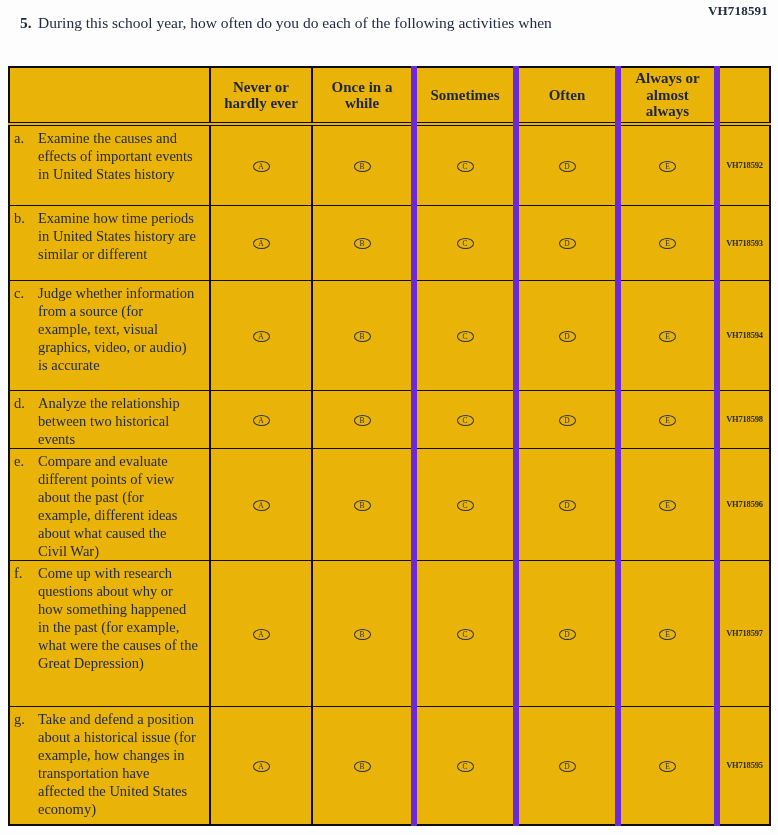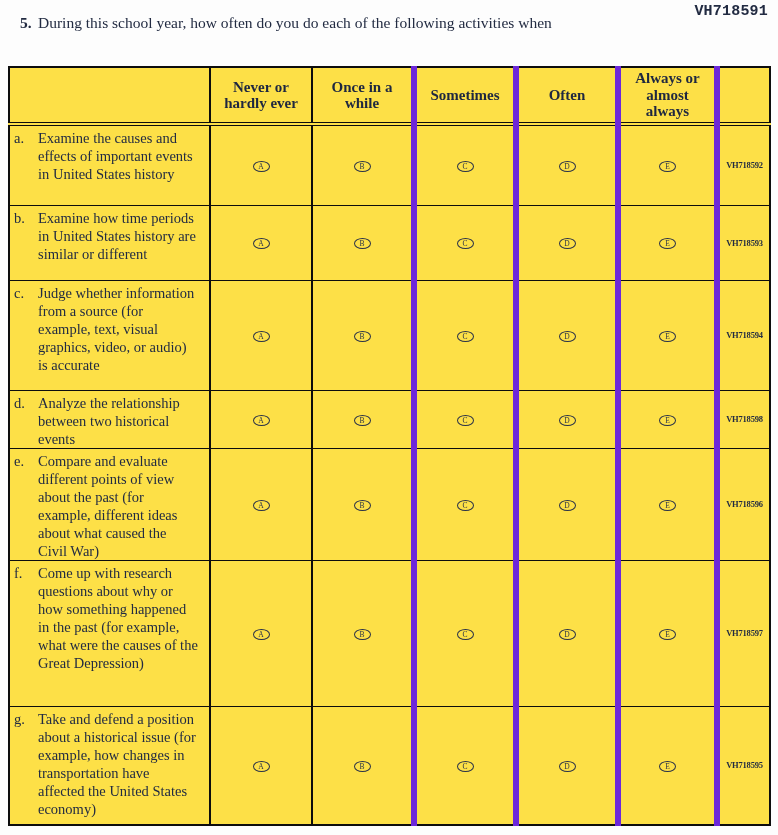--- a/index.html
+++ b/index.html
@@ -11,25 +11,24 @@
     width: 778px;
     height: 835px;
     background: #fdfdfd;
     overflow: hidden;
   }
 
   .form-code-top {
     position: absolute;
     top: 3px;
     right: 10px;
-    font-size: 15px;
+    font-size: 13px;
     font-weight: bold;
     letter-spacing: 0.2px;
     color: #222b42;
-    font-family: Liberation Mono, monospace;
   }
 
   .question {
     position: absolute;
     top: 13px;
     left: 20px;
     width: 710px;
     font-size: 15.5px;
     line-height: 19px;
     color: #222b42;
@@ -39,21 +38,21 @@
   .q-line2 { margin-left: 28px; }
 
   table.matrix {
     position: absolute;
     left: 8px;
     top: 66px;
     width: 761px;
     table-layout: fixed;
     border-collapse: collapse;
     border: 2px solid #0d0d0d;
-    background: #fde047;
+    background: #eab308;
   }
   td, th { overflow: hidden; }
 
   
   .c1 { border-left: 2px solid #0d0d0d; }
   .c2 { border-left: 2px solid #0d0d0d; margin-left: 20px; }
   .c3, .c4, .c5, .c6 { border-left: 6px solid #6d28d9; }
 
   
   tr.body-row td { border-top: 1px solid #0d0d0d; }

